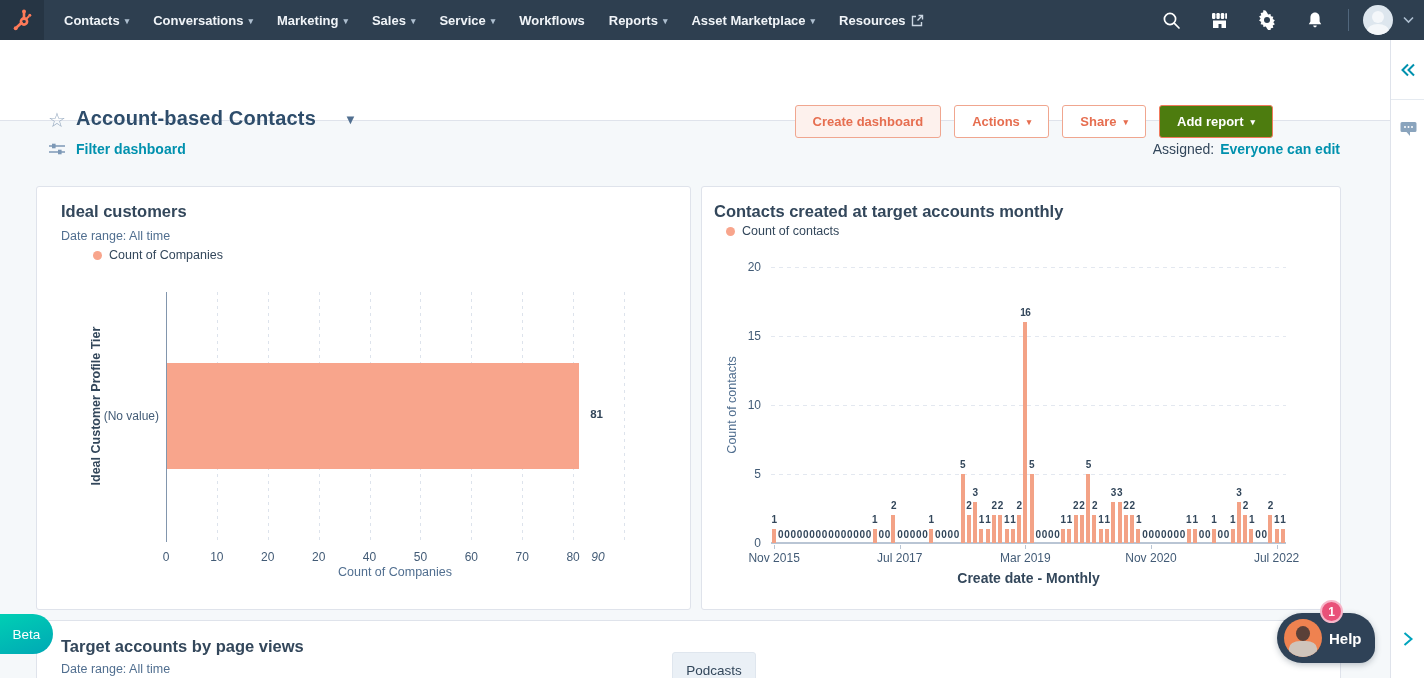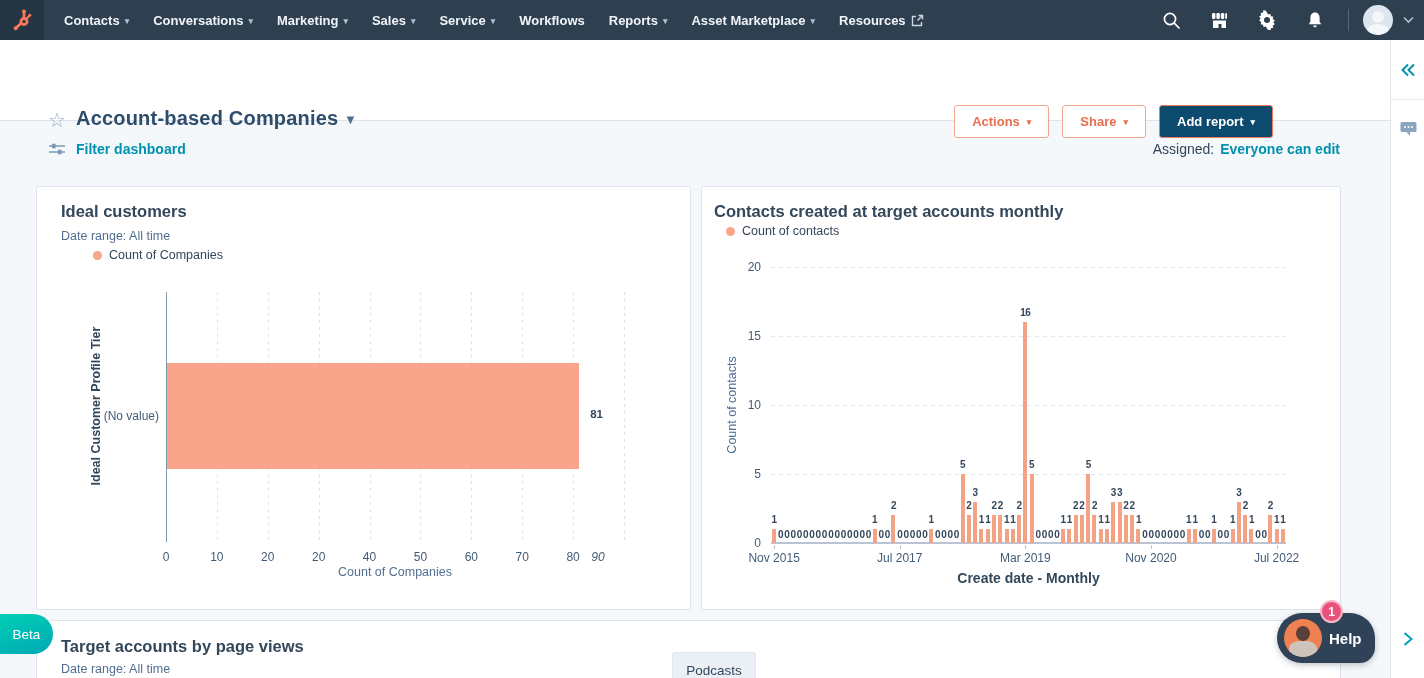--- a/index.html
+++ b/index.html
@@ -22,21 +22,21 @@
 
   
   .header-band { position:absolute; left:0; top:40px; width:1390px; height:81px; background:#ffffff; border-bottom:1px solid #dfe3eb; }
   .star { position:absolute; left:48px; top:68px; font-size:20px; color:#99acc2; cursor:pointer; }
   .page-title { position:absolute; left:76px; top:67px; font-size:20px; font-weight:700; color:#2e4d6b; letter-spacing:.2px; }
   .title-caret { position:absolute; left:344px; top:72px; font-size:13px; color:#516f90; cursor:pointer; }
   .header-buttons { position:absolute; right:117px; top:65px; display:flex; gap:13px; }
   .btn { height:33px; border-radius:3px; font-family:"Liberation Sans",sans-serif; font-size:13px; font-weight:600; padding:0 17px; cursor:pointer; display:flex; align-items:center; gap:7px; }
   .btn-tinted { background:#fdf1ed; border:1px solid #f0a68f; color:#e66e50; }
   .btn-outline { background:#ffffff; border:1px solid #f0a68f; color:#e66e50; }
-  .btn-solid { background:#0c4a6e; border:1px solid #f2795c; color:#ffffff; }
+  .btn-solid { background:#4d7c0f; border:1px solid #f2795c; color:#ffffff; }
   .btn .bcaret { font-size:9px; margin-top:1px; }
 
   
   .filter-row { position:absolute; left:0; top:121px; width:1390px; height:60px; }
   .filter-link { position:absolute; left:49px; top:20px; display:flex; align-items:center; gap:11px; cursor:pointer; }
   .filter-link span { color:#0091ae; font-size:14px; font-weight:700; }
   .assigned { position:absolute; right:50px; top:20px; font-size:14px; }
   .assigned .lbl { color:#33475b; font-weight:400; }
   .assigned a { color:#0091ae; font-weight:700; text-decoration:none; margin-left:6px; cursor:pointer; }
 
@@ -192,23 +192,26 @@
           <div class="torso"></div>
         </div>
       <svg width="11" height="8" viewBox="0 0 11 8">
           <path d="M1 1.5 L5.5 6 L10 1.5" fill="none" stroke="#aebfd0" stroke-width="1.6"></path>
         </svg>
     </div>
   </nav>
 
   <div class="header-band">
     <span class="star">☆</span>
-    <h1 class="page-title">Account-based Companies</h1>
+    <h1 class="page-title">Account-based Contacts</h1>
     <span class="title-caret">▼</span>
     <div class="header-buttons">
+      <button class="btn btn-tinted">
+          <span>Create dashboard</span>
+        </button>
       <button class="btn btn-outline">
           <span>Actions</span>
           <span class="bcaret">▾</span>
         </button>
       <button class="btn btn-outline">
           <span>Share</span>
           <span class="bcaret">▾</span>
         </button>
       <button class="btn btn-solid">
           <span>Add report</span>

